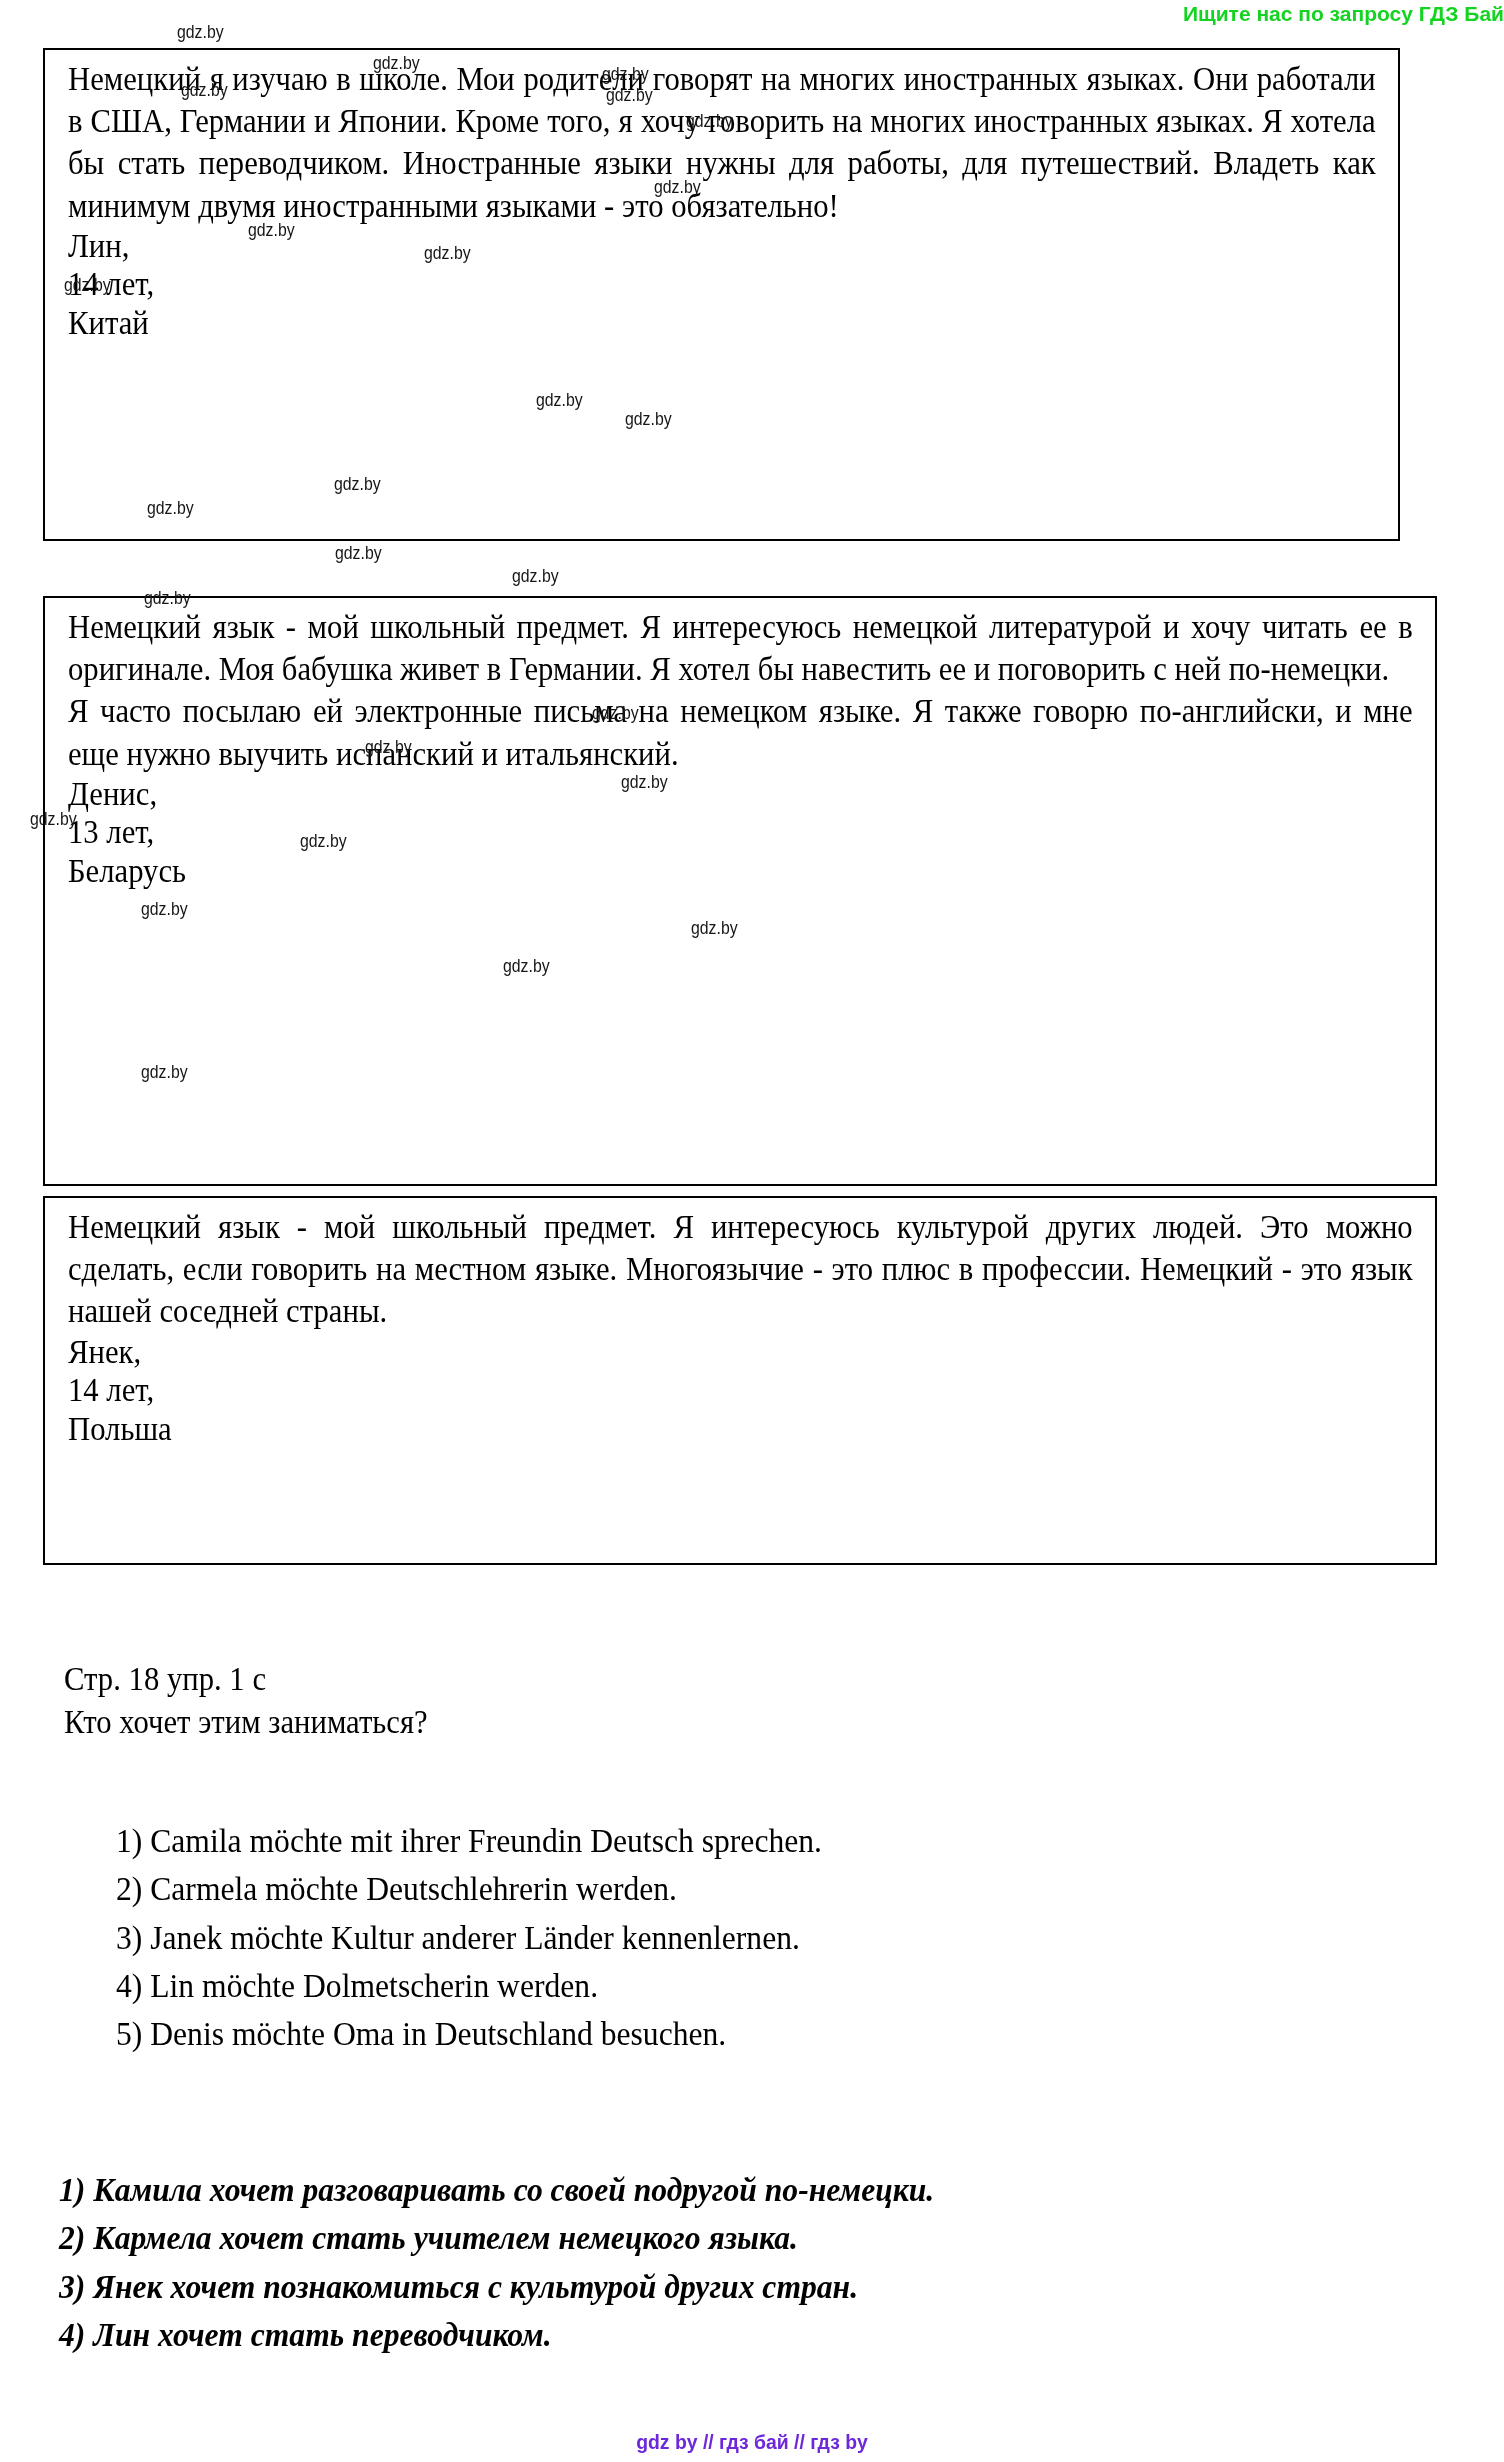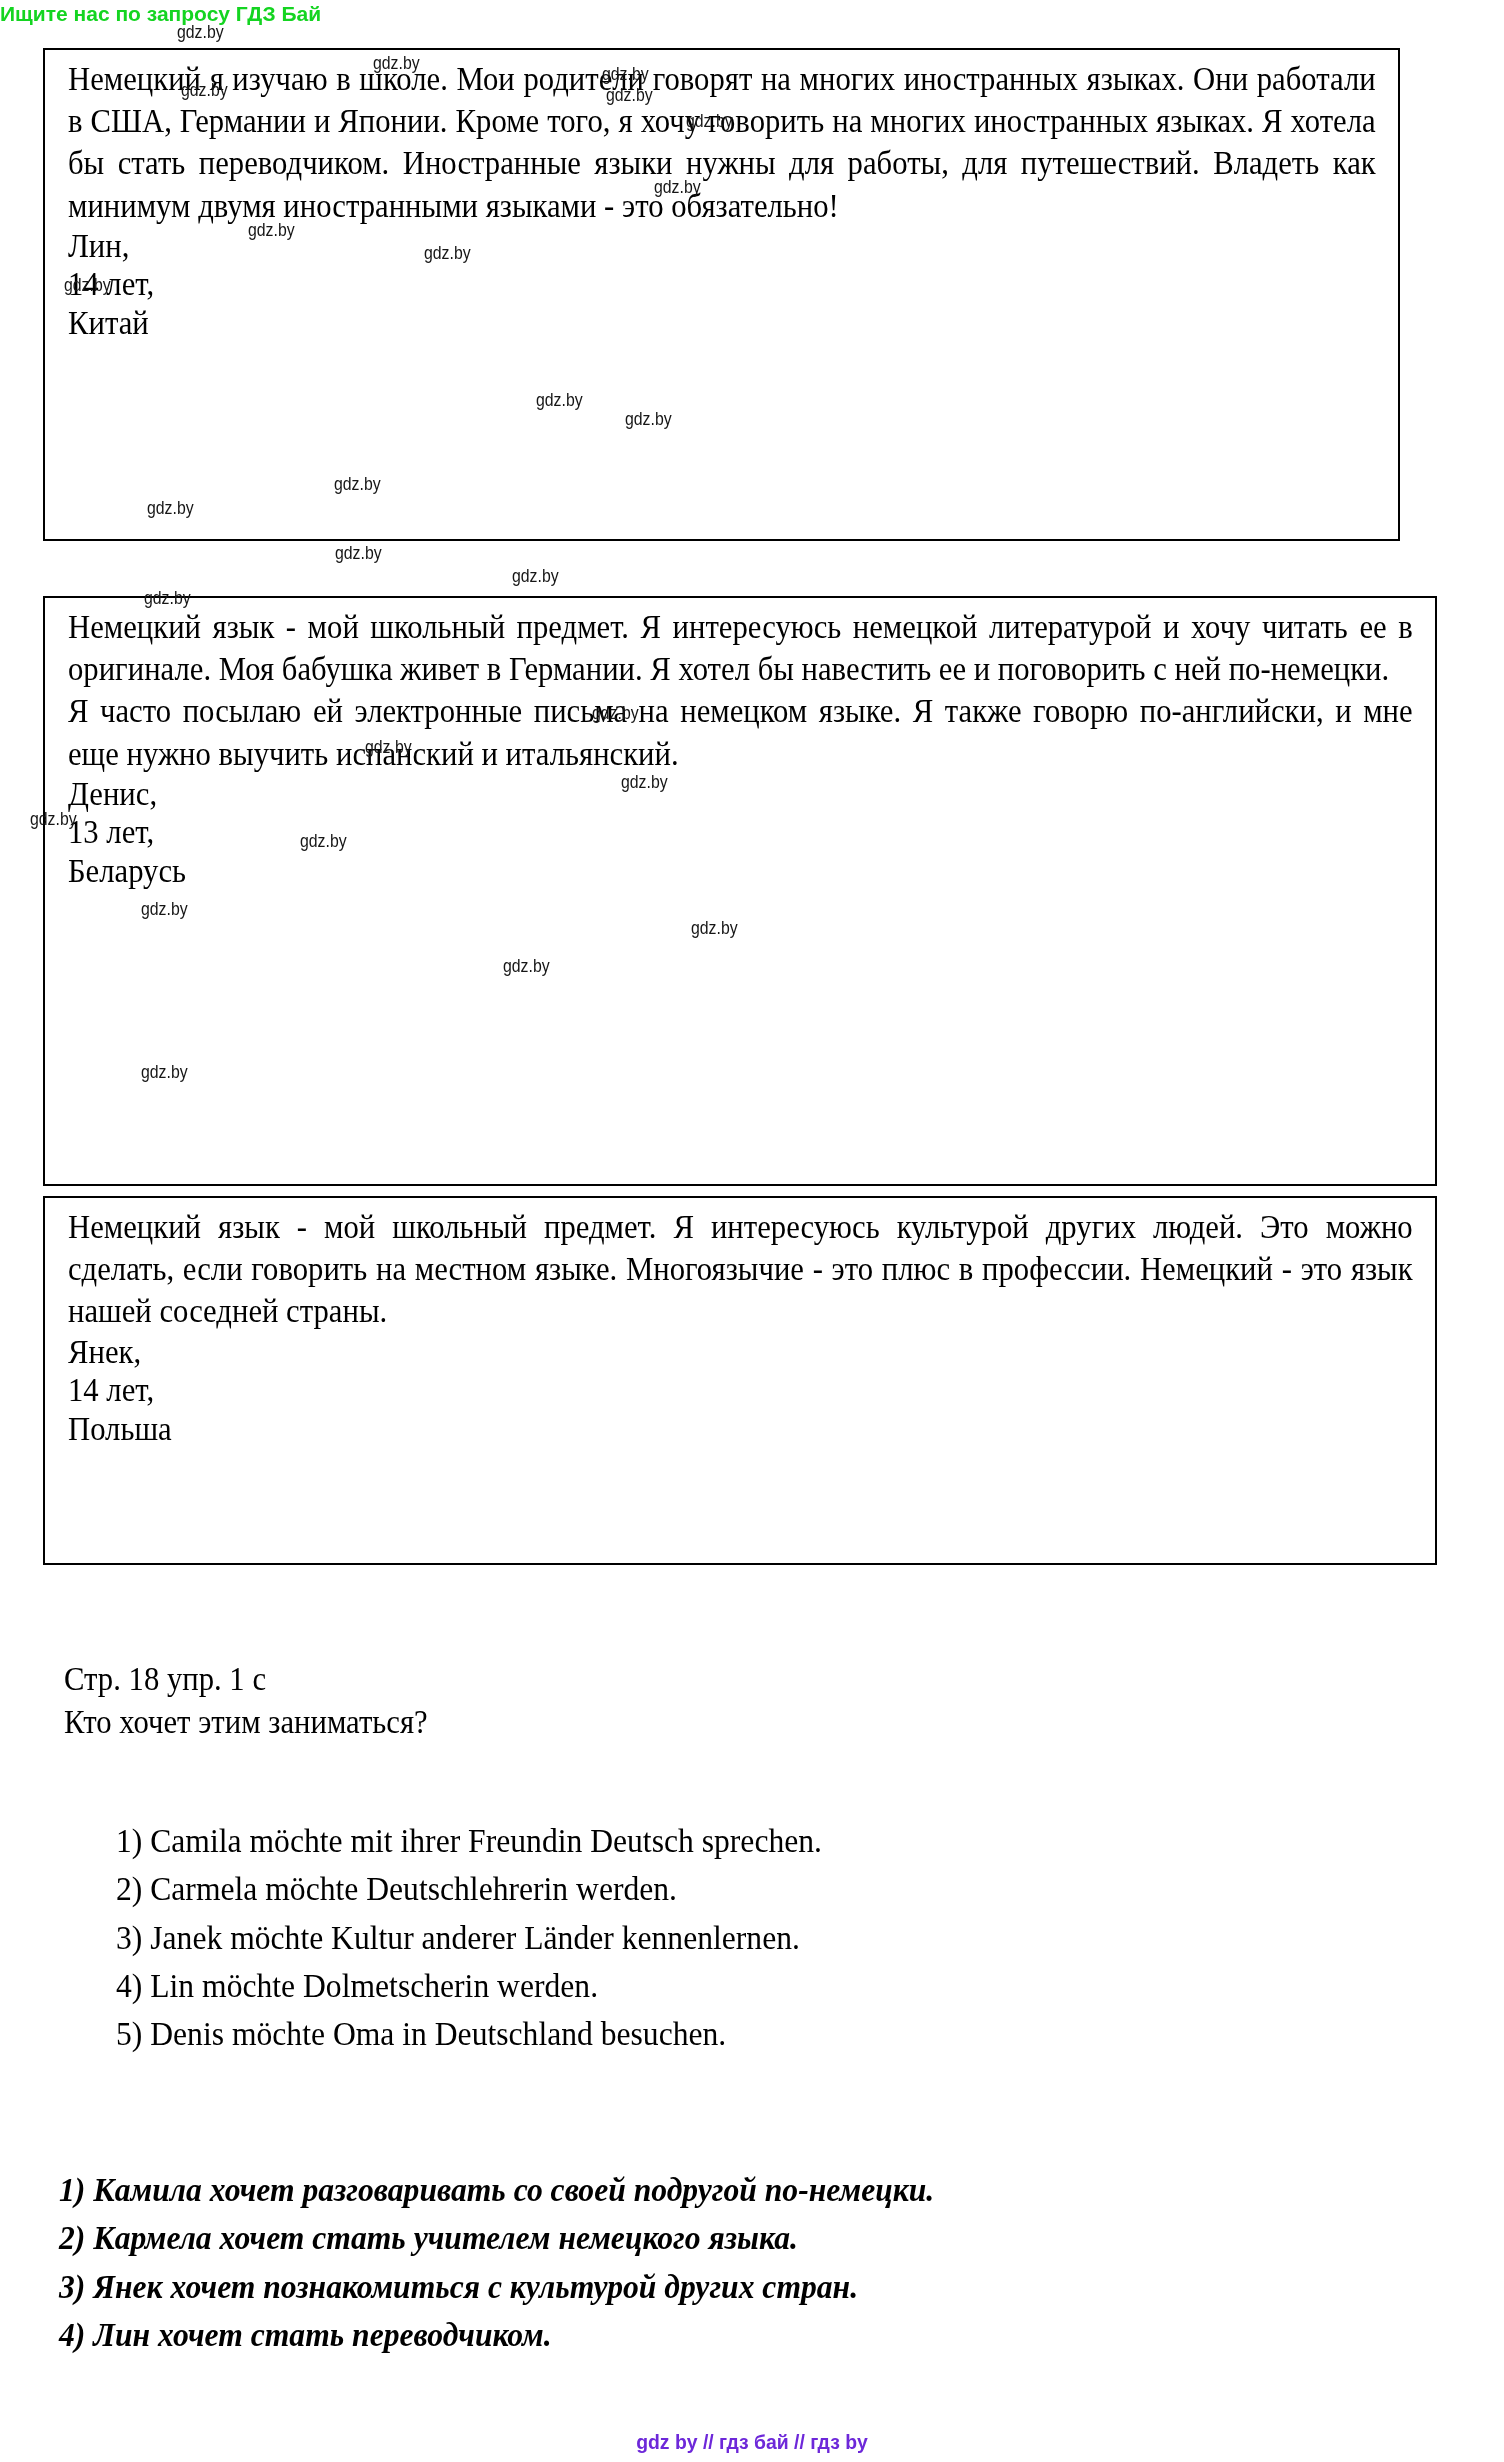--- a/index.html
+++ b/index.html
@@ -15,21 +15,21 @@
     color: #000000;
     overflow: hidden;
   }
 
   
   .promo-bar {
     position: absolute;
     top: 1.6px;
     left: 0;
     width: 1504px;
-    text-align: left;
+    text-align: right;
     font-family: "Liberation Sans", sans-serif;
     font-weight: bold;
     font-size: 21px;
     color: #14d421;
     letter-spacing: 0px;
     white-space: nowrap;
   }
 
   
   .answer-box {

